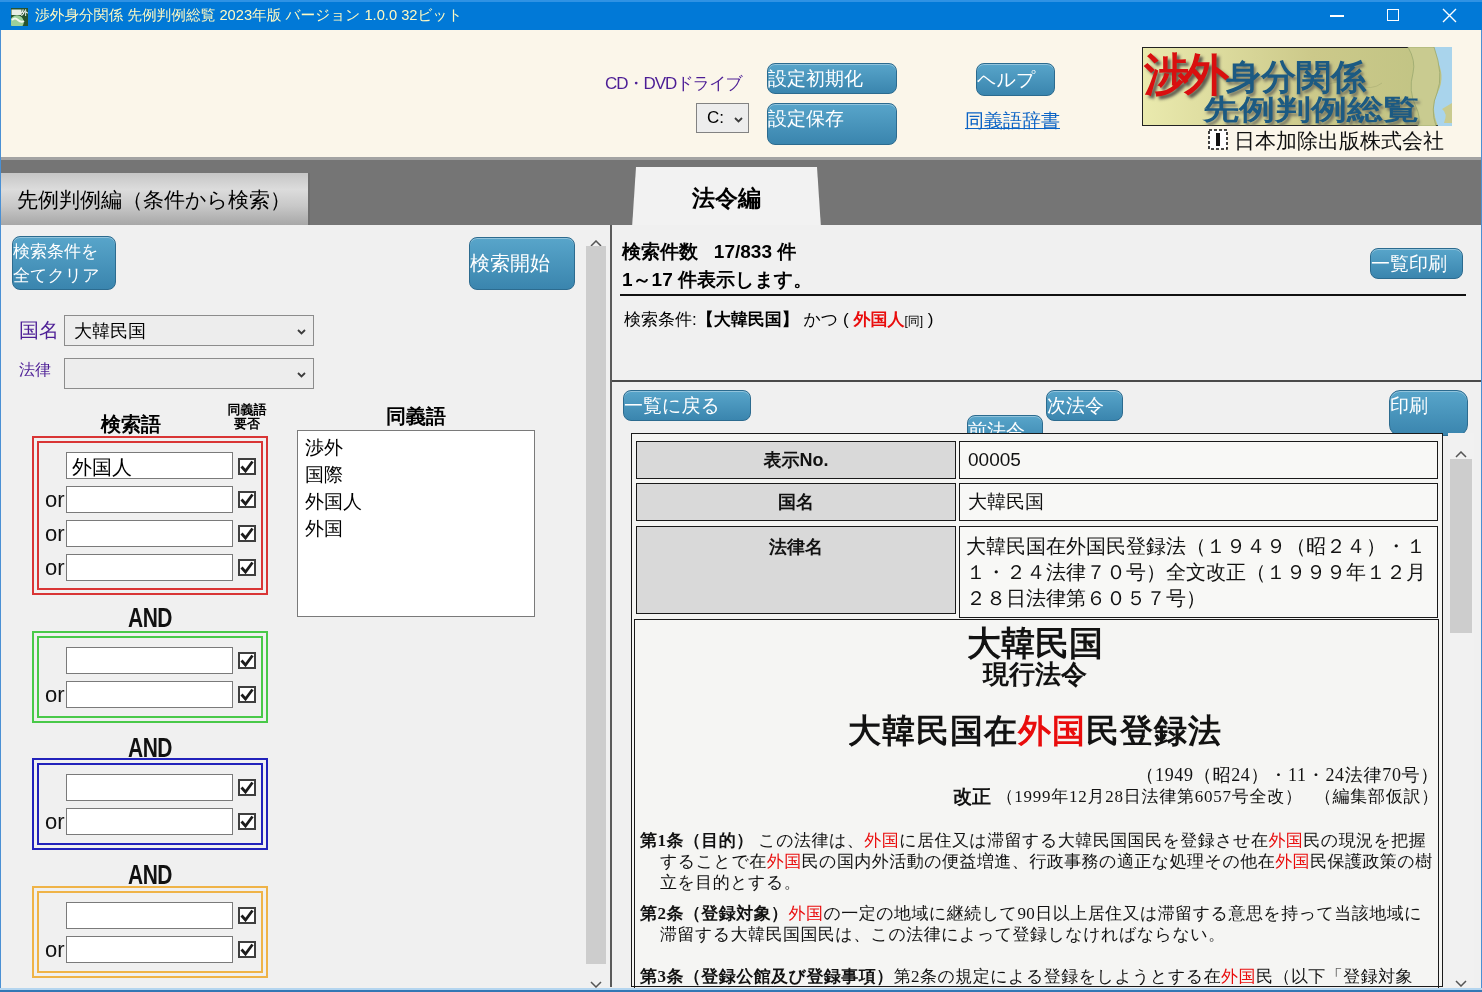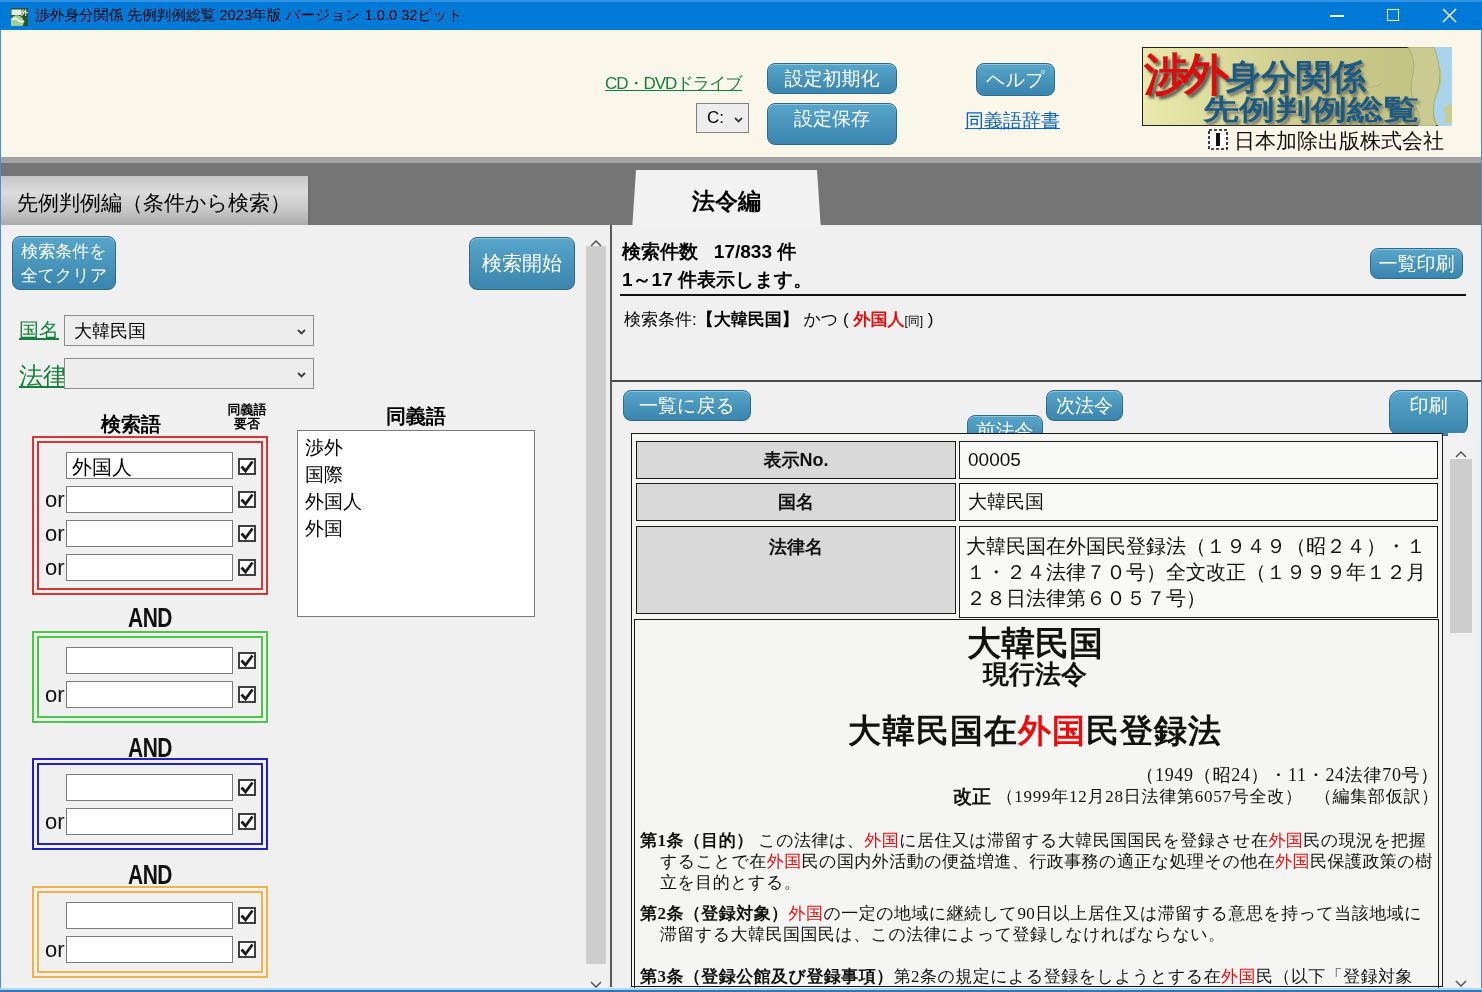--- a/index.html
+++ b/index.html
@@ -2,28 +2,28 @@
 <html lang="ja"><head>
 <meta charset="utf-8">
 <style>
 * { margin:0; padding:0; box-sizing:border-box; }
 html,body { width:1482px; height:992px; overflow:hidden; }
 body { font-family:"Liberation Sans",sans-serif; background:#f0f0f0; position:relative; }
 .abs { position:absolute; }
 
 #titlebar { left:0; top:0; width:1482px; height:30px; background:#0179d7; }
 #titlebar .tbtop { position:absolute; left:0; top:0; width:100%; height:2px; background:#2f92e4; }
-#title-text { position:absolute; left:35px; top:0; height:32px; line-height:31px; color:#000000; font-size:14.7px; }
+#title-text { position:absolute; left:35px; top:0; height:32px; line-height:31px; color:#fef9c3; font-size:14.7px; }
 
 #header { left:0; top:30px; width:1482px; height:128px; background:#fbf6ea; border-left:1px solid #5294cf; border-right:1px solid #5294cf; }
-.bluebtn { position:absolute; background:linear-gradient(#58a5ca,#3a85ae); border:1.5px solid #2c6b8f; border-radius:8px; color:#fff; text-align:center; box-shadow:inset 0 1px 0 rgba(255,255,255,.35); }
-.label { color:#15803d;text-decoration:underline; }
+.bluebtn { position:absolute; background:linear-gradient(#58a5ca,#3a85ae); border:1.5px solid #2c6b8f; border-radius:8px; color:#fff; box-shadow:inset 0 1px 0 rgba(255,255,255,.35); }
+.label { color:#4c1d95; }
 #synlink { position:absolute; color:#0b63c5; text-decoration:underline; font-size:19px; }
 
-#tabband { left:0; top:157px; width:1482px; height:68px; background:#757575; border-top:6px solid #a3a3a3; }
+#tabband { left:0; top:157px; width:1482px; height:68px; background:#757575; border-top:3px solid #a3a3a3; }
 .tab { position:absolute; top:13px; height:55px; background:linear-gradient(#c6c6c6 0%,#dcdcdc 30%,#c8c8c8 60%,#a2a2a2 100%); color:#000; font-size:21px; text-align:center; line-height:53px; border-right:2px solid #6e6e6e; }
 #tab3 { position:absolute; top:7px; height:61px; background:#f2f2f2; font-weight:bold; font-size:23px; text-align:center; line-height:62px; }
 
 #leftpanel { left:1px; top:225px; width:609px; height:762px; background:#f0f0f0; }
 #splitter { left:610px; top:225px; width:2px; height:762px; background:#5a5a5a; }
 #rightpanel { left:612px; top:225px; width:869px; height:762px; background:#f0f0f0; }
 
 .sbtrack { position:absolute; background:#f0f0f0; }
 .sbthumb { position:absolute; background:#cdcdcd; }
 
@@ -102,21 +102,21 @@
   <div id="tab3" style="left:632px;width:189px;clip-path:polygon(4px 0,185px 0,189px 100%,0 100%);">法令編</div>
 </div>
 
 <div class="abs" id="leftpanel">
   <div class="bluebtn" style="left:11px;top:11px;width:104px;height:54px;font-size:17px;line-height:24px;padding-top:3px;">検索条件を<br>全てクリア</div>
   <div class="bluebtn" style="left:468px;top:12px;width:106px;height:53px;font-size:20px;line-height:51px;">検索開始</div>
   <div class="label abs" style="left:18px;top:92px;font-size:20px;">国名</div>
   <div class="abs" style="left:63px;top:90px;width:250px;height:31px;background:#ededed;border:1px solid #8c8c8c;font-size:18px;padding:3px 0 0 9px;">大韓民国<svg style="position:absolute;right:7px;top:13px;" width="9" height="6" viewBox="0 0 9 6">
         <path d="M1 1 L4.5 4.5 L8 1" stroke="#3c3c3c" stroke-width="1.8" fill="none"></path>
       </svg></div>
-  <div class="label abs" style="left:18px;top:135px;font-size:24px;">法律</div>
+  <div class="label abs" style="left:18px;top:135px;font-size:16px;">法律</div>
   <div class="abs" style="left:63px;top:133px;width:250px;height:31px;background:#ededed;border:1px solid #8c8c8c;">
       <svg style="position:absolute;right:7px;top:13px;" width="9" height="6" viewBox="0 0 9 6">
         <path d="M1 1 L4.5 4.5 L8 1" stroke="#3c3c3c" stroke-width="1.8" fill="none"></path>
       </svg>
     </div>
   <div class="abs" style="left:60px;top:186px;width:140px;text-align:center;font-size:20px;font-weight:bold;">検索語</div>
   <div class="abs" style="left:215px;top:178px;width:62px;text-align:center;font-size:13px;font-weight:bold;line-height:14px;">同義語<br>要否</div>
 
   <div class="grp" style="left:31px;top:211px;width:236px;height:159px;border-color:#d93535;">
       <div class="inner" style="border-color:#d93535;"></div>

